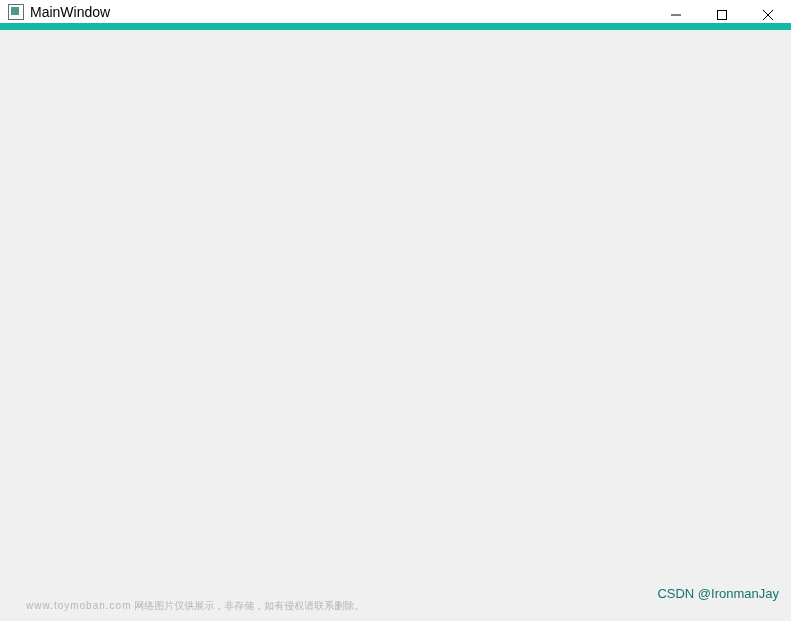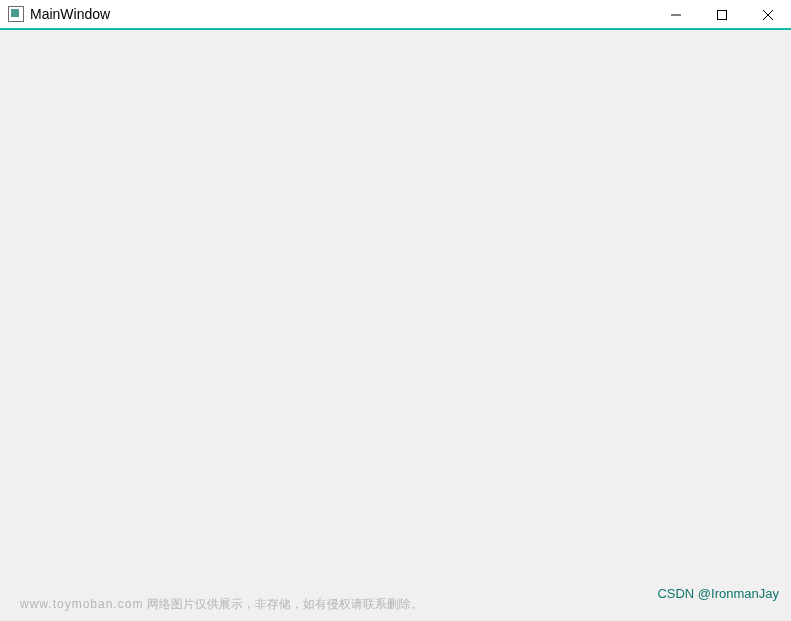--- a/index.html
+++ b/index.html
@@ -15,21 +15,21 @@
       position: relative;
       overflow: hidden;
     }
     .titlebar {
       height: 30px;
       background: #ffffff;
       display: flex;
       align-items: center;
       justify-content: space-between;
       padding-left: 8px;
-      border-bottom: 2px solid #14b8a6;
+      border-bottom: 7px solid #14b8a6;
     }
     .titlebar-left {
       display: flex;
       align-items: center;
       gap: 6px;
     }
     .app-icon {
       width: 16px;
       height: 16px;
       border: 1px solid #6a6a6a;
@@ -68,22 +68,22 @@
     }
     .client-area {
       width: 100%;
       height: calc(100% - 30px);
       background: #f0f0f0;
       position: relative;
     }
     .watermark-left {
       position: absolute;
       bottom: 8px;
-      left: 20px;
-      font-size: 12px;
+      left: 26px;
+      font-size: 10px;
       color: #b5b5b5;
       font-family: "Microsoft YaHei", sans-serif;
     }
     .watermark-left .domain {
       letter-spacing: 1px;
     }
     .watermark-right {
       position: absolute;
       bottom: 20px;
       right: 12px;

